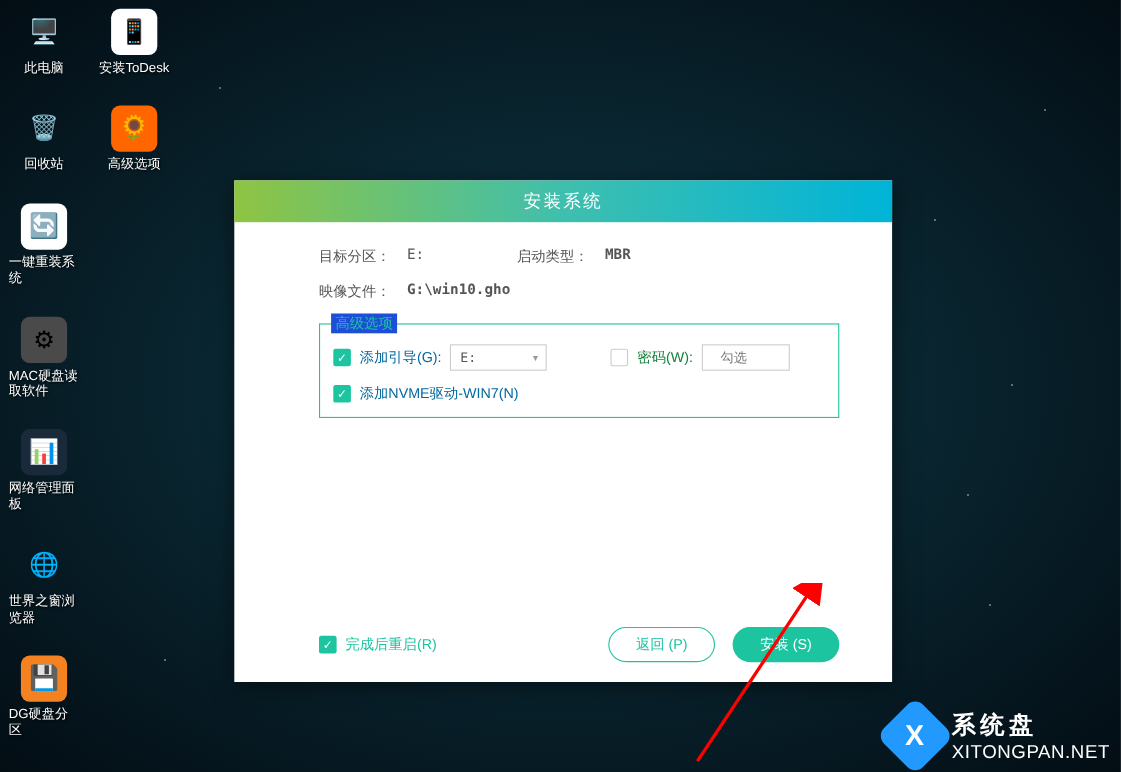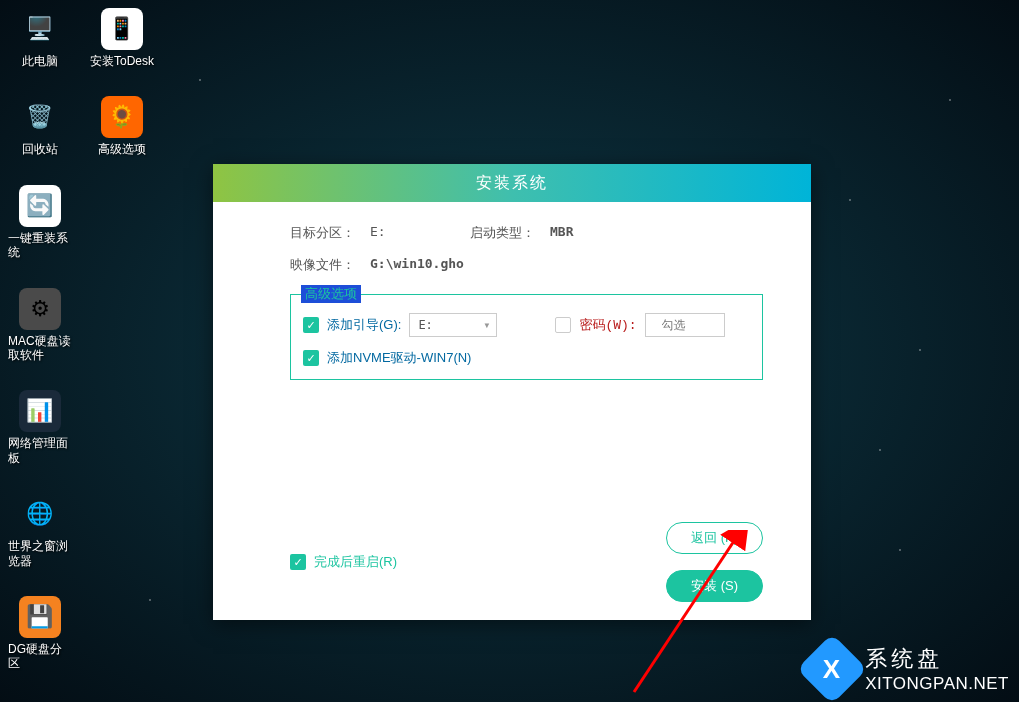--- a/index.html
+++ b/index.html
@@ -153,21 +153,21 @@
       position: relative;
       cursor: pointer;
       font-family: monospace;
     }
     .select-box::after {
       content: "▾";
       position: absolute;
       right: 6px;
       color: #999;
     }
-    .pwd-label { color: #b91c1c; margin-left: 40px; font-family: Liberation Mono, monospace; }
+    .pwd-label { color: #15803d; margin-left: 40px; }
     .pwd-input {
       border: 1px solid #ccc;
       padding: 4px 16px;
       width: 80px;
       font-size: 12px;
       color: #bbb;
     }
     .footer-row {
       margin-top: auto;
       display: flex;
@@ -177,21 +177,20 @@
       display: flex;
       align-items: center;
       gap: 8px;
       color: #1cc4a0;
       font-size: 13px;
     }
     .btns {
       margin-left: auto;
       display: flex;
       gap: 16px;
-      flex-direction: column;
     }
     .btn {
       padding: 6px 24px;
       border-radius: 16px;
       font-size: 13px;
       cursor: pointer;
     }
     .btn-back {
       border: 1px solid #1cc4a0;
       color: #1cc4a0;
@@ -230,21 +229,21 @@
     }
     .watermark .logo span {
       transform: rotate(-45deg);
       color: #fff;
       font-size: 26px;
       font-weight: bold;
     }
     .watermark .txt {
       color: #fff;
     }
-    .watermark .txt .t1 { font-size: 22px; font-weight: normal; letter-spacing: 4px;}
+    .watermark .txt .t1 { font-size: 22px; font-weight: bold; letter-spacing: 4px;}
     .watermark .txt .t2 { font-size: 17px; letter-spacing: 0.5px; text-align: center;}
   </style>
 </head>
 <body>
 
 <div class="desktop-icons">
   <div class="icon-col" id="col1">
       <div class="desktop-icon">
         <div class="icon-box" style="background: transparent;">🖥️</div>
         <div class="label">此电脑</div>

